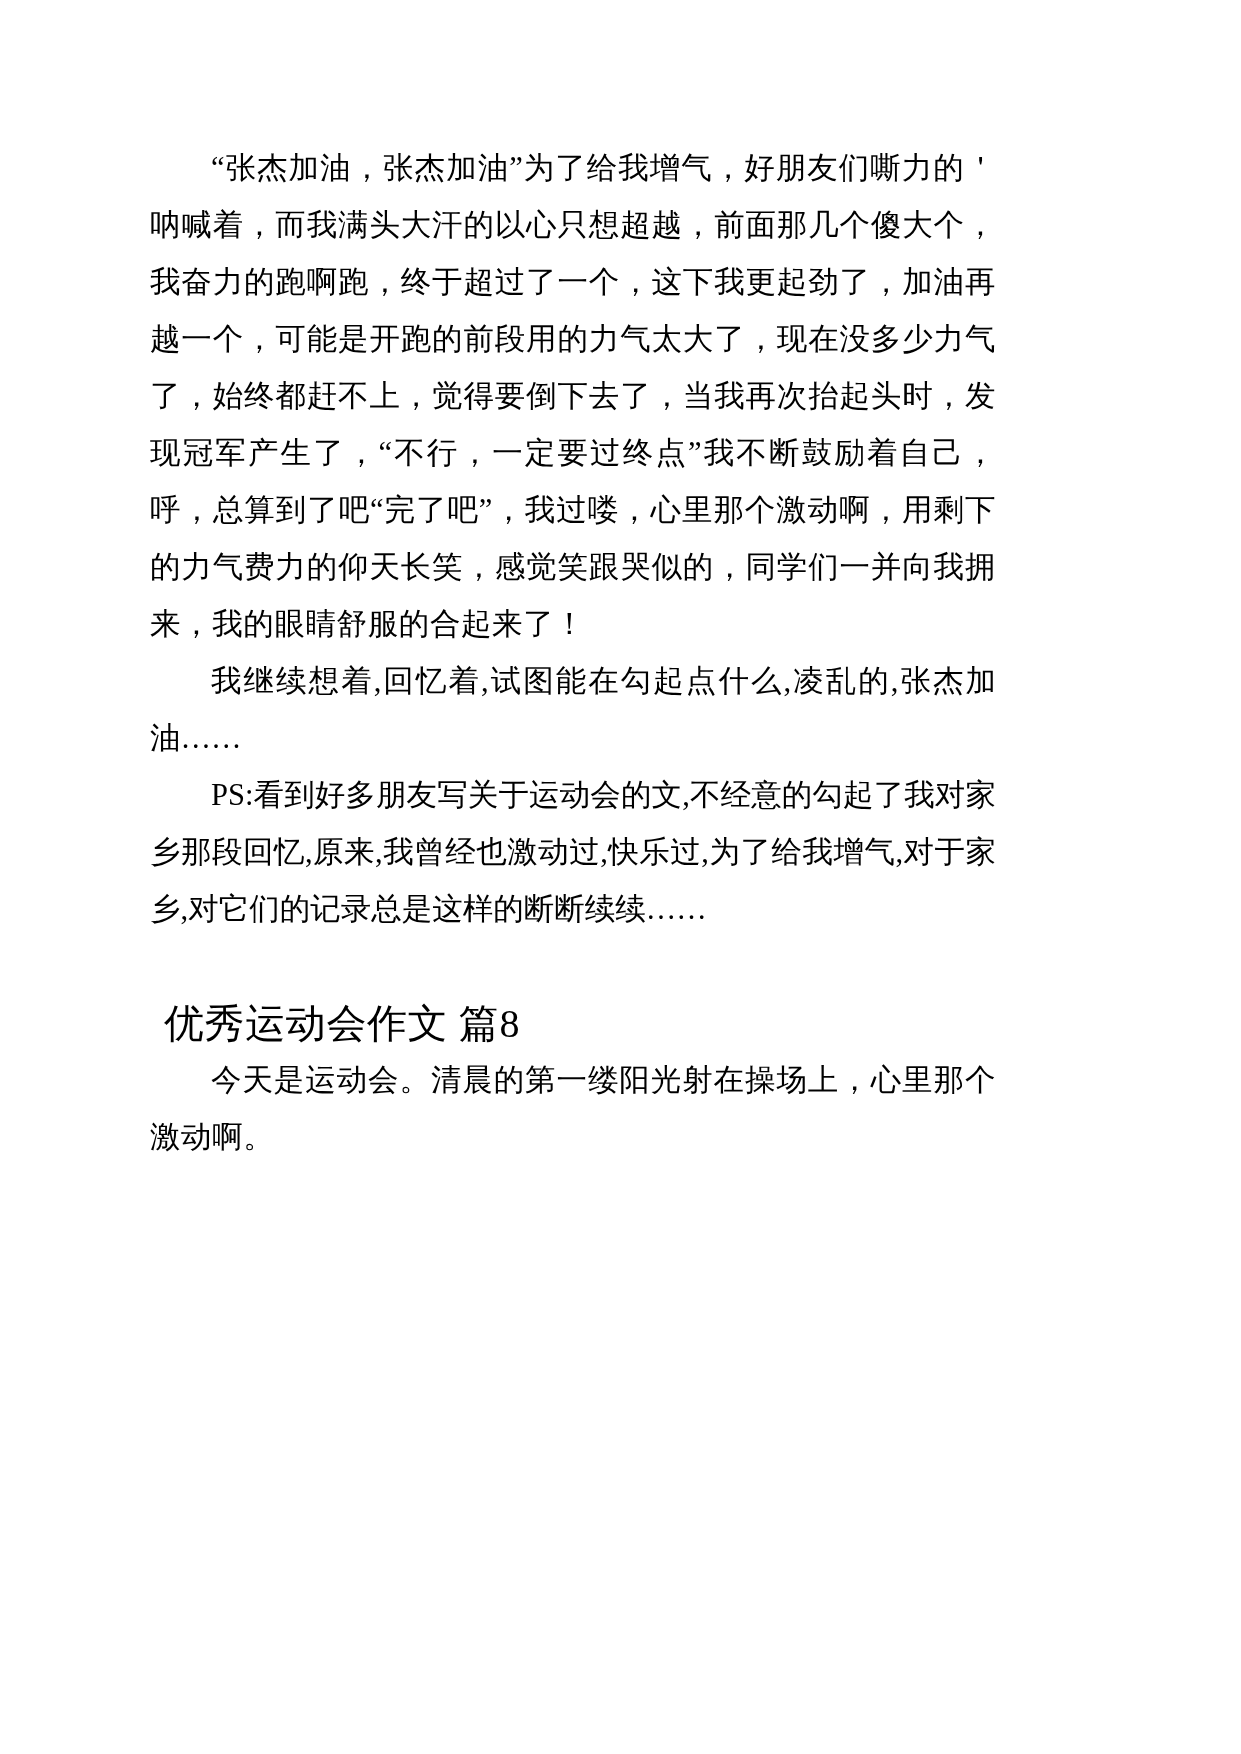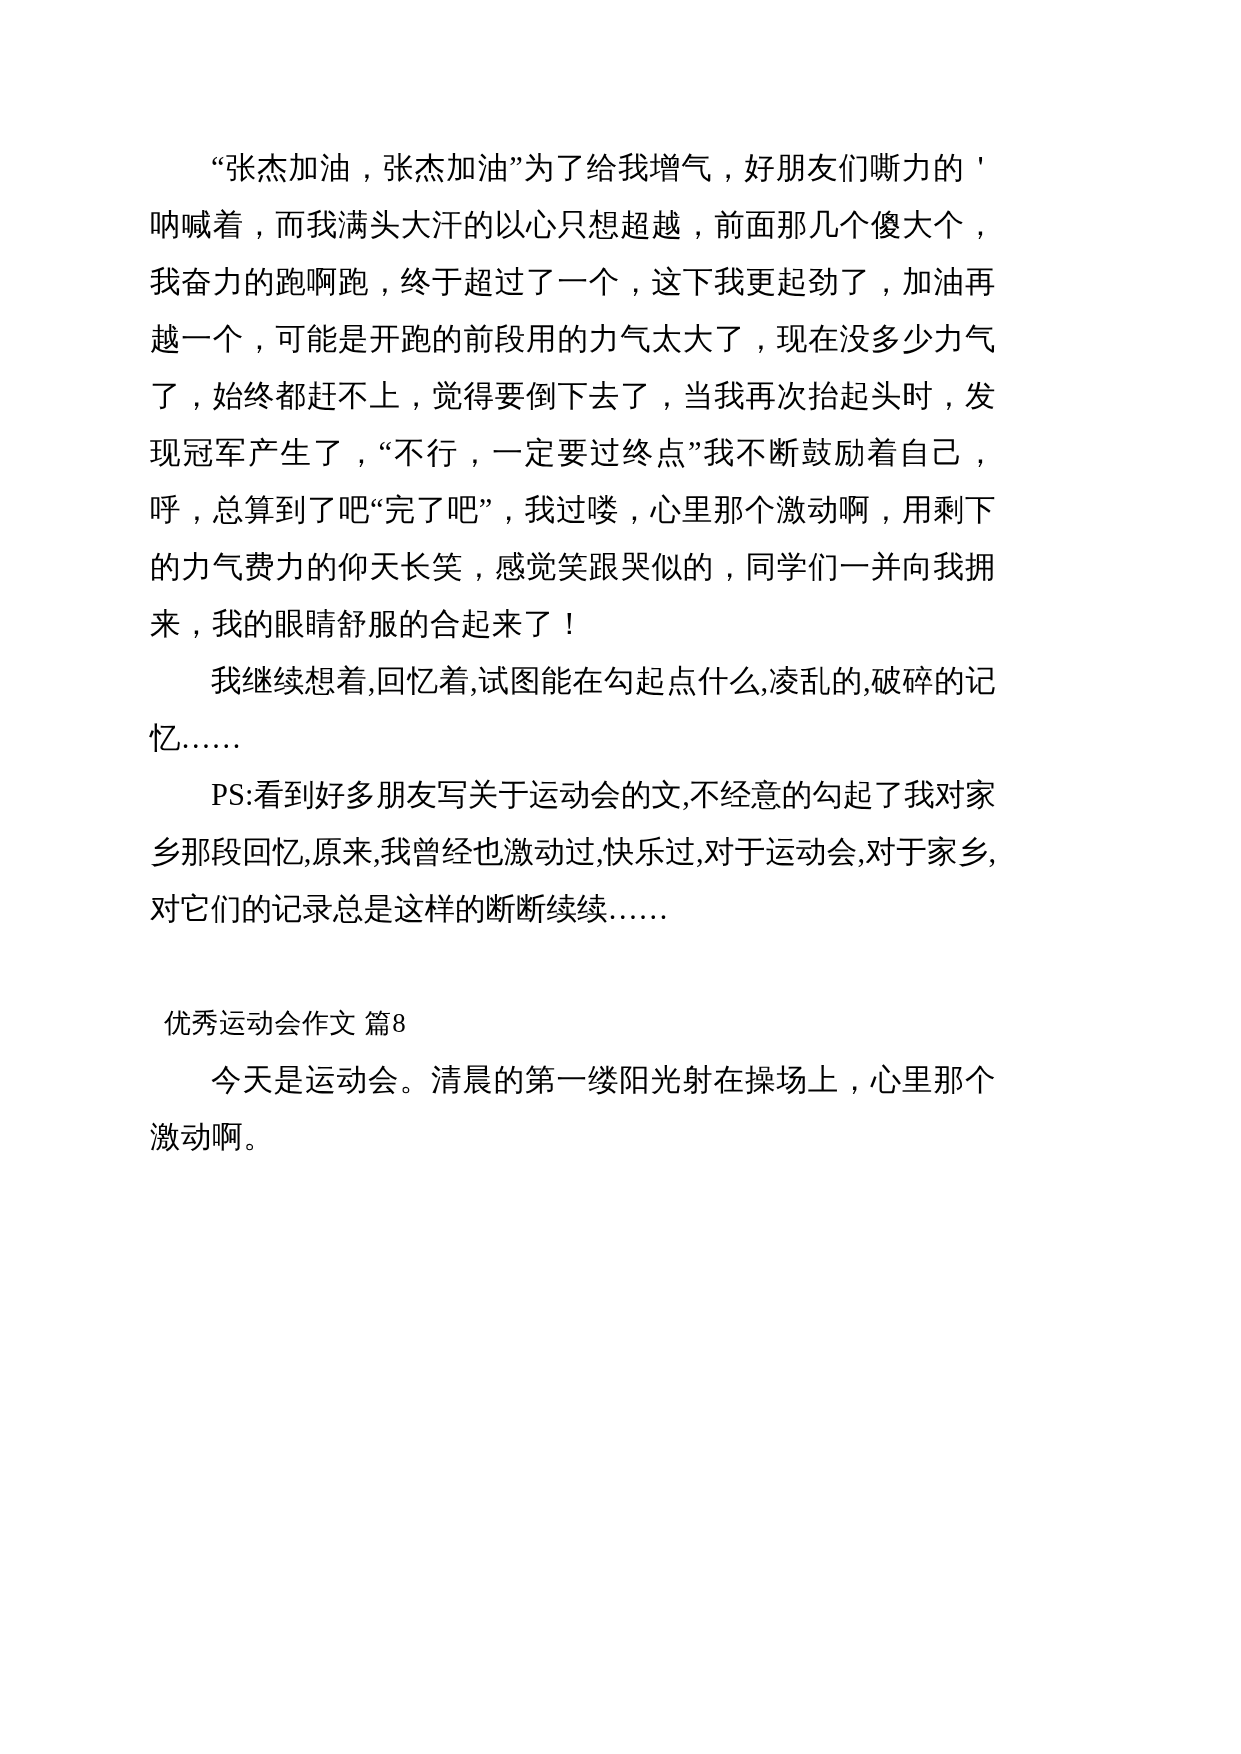--- a/index.html
+++ b/index.html
@@ -31,43 +31,43 @@
     text-align: justify;
     text-justify: inter-ideograph;
   }
   p.para {
     margin: 0 0 0 0;
     text-indent: 2em;
   }
   .heading {
     margin: 0;
     text-indent: 0;
-    font-size: 27px;
+    font-size: 40px;
     line-height: 57px;
     padding-left: 14px;
   }
   .spacer-block {
     height: 57px;
   }
   .tight {
     letter-spacing: 0px;
   }
 </style>
 </head>
 <body>
 
 <div class="page">
   <div class="doc-body">
 
     <p class="para">“张杰加油，张杰加油”为了给我增气，好朋友们嘶力的＇呐喊着，而我满头大汗的以心只想超越，前面那几个傻大个，我奋力的跑啊跑，终于超过了一个，这下我更起劲了，加油再越一个，可能是开跑的前段用的力气太大了，现在没多少力气了，始终都赶不上，觉得要倒下去了，当我再次抬起头时，发现冠军产生了，“不行，一定要过终点”我不断鼓励着自己，呼，总算到了吧“完了吧”，我过喽，心里那个激动啊，用剩下的力气费力的仰天长笑，感觉笑跟哭似的，同学们一并向我拥来，我的眼睛舒服的合起来了！</p>
 
 
-    <p class="para tight">我继续想着,回忆着,试图能在勾起点什么,凌乱的,破碎的记忆……</p>
+    <p class="para tight">我继续想着,回忆着,试图能在勾起点什么,凌乱的,张杰加油……</p>
 
-    <p class="para tight">PS:看到好多朋友写关于运动会的文,不经意的勾起了我对家乡那段回忆,原来,我曾经也激动过,快乐过,对于运动会,对于家乡,对它们的记录总是这样的断断续续……</p>
+    <p class="para tight">PS:看到好多朋友写关于运动会的文,不经意的勾起了我对家乡那段回忆,原来,我曾经也激动过,快乐过,为了给我增气,对于家乡,对它们的记录总是这样的断断续续……</p>
 
     <div class="spacer-block"></div>
 
     <p class="heading">优秀运动会作文  篇8</p>
 
     <p class="para">今天是运动会。清晨的第一缕阳光射在操场上，心里那个激动啊。</p>
 
 
   </div>
 </div>

